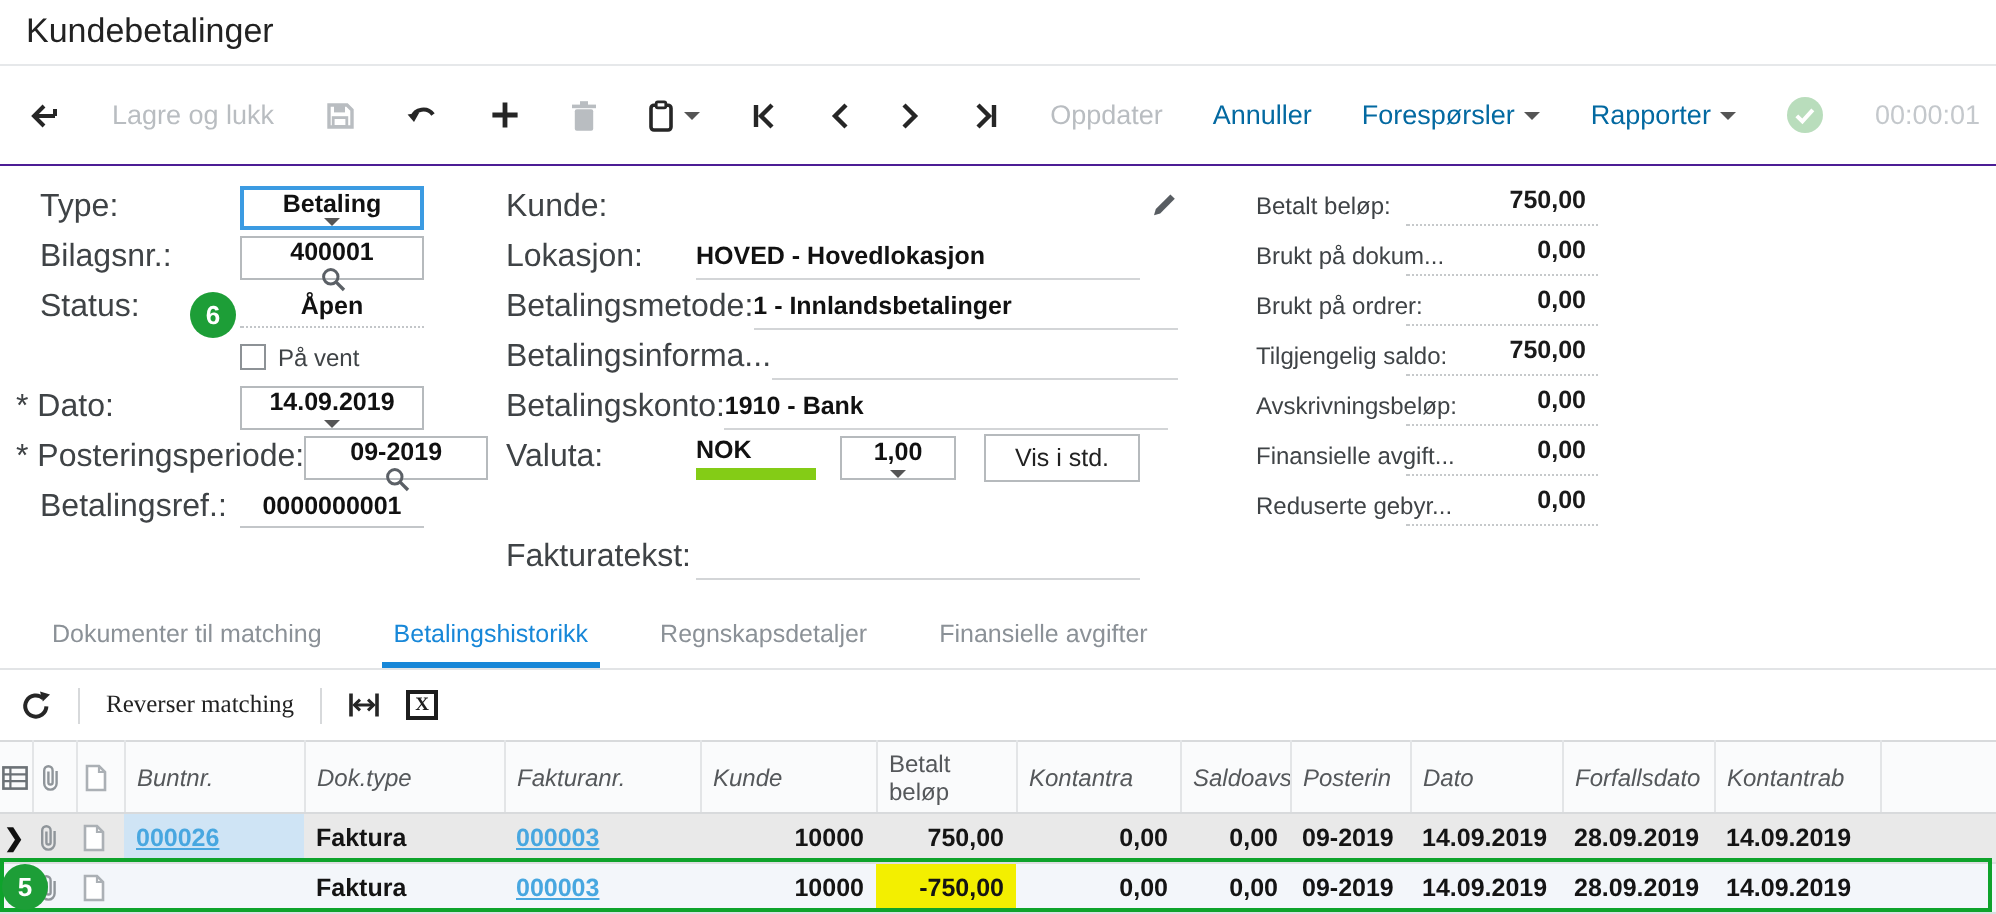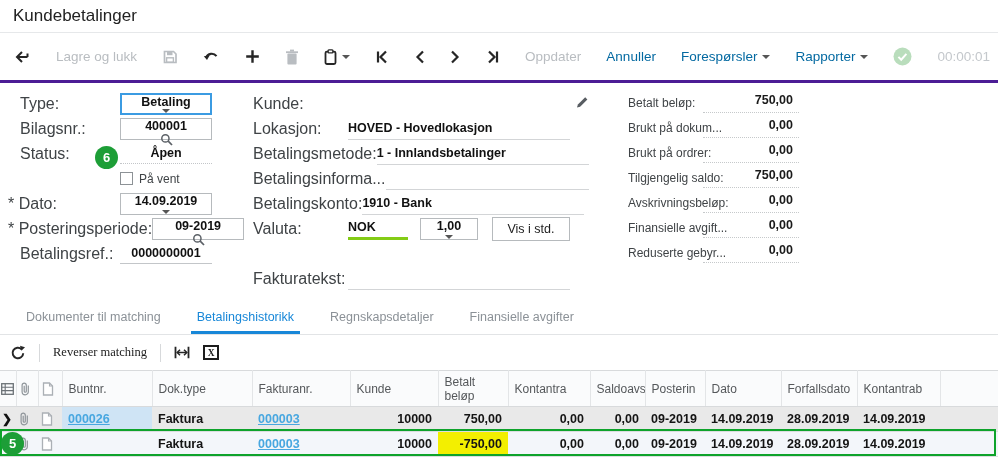--- a/index.html
+++ b/index.html
@@ -10,21 +10,21 @@
   }
   svg { display:block; }
 
   
   .titlebar { height:33px; display:flex; align-items:center; padding:0 13px;
               border-bottom:1px solid #e6e8ea; }
   .titlebar h1 { font-size:17px; font-weight:400; color:#222; }
 
   
   .toolbar { height:50px; display:flex; align-items:center; padding:0 14px;
-             gap:25px; border-bottom:3px solid #4c1d95; background:#fff; }
+             gap:25px; border-bottom:1px solid #4c1d95; background:#fff; }
   .tbtn { display:flex; align-items:center; gap:5px; font-size:13.5px;
           color:#0369a1; cursor:pointer; white-space:nowrap; }
   .tbtn.disabled { color:#b9bdc1; cursor:default; }
   .caret { width:0; height:0; border-left:4px solid transparent;
            border-right:4px solid transparent; border-top:4px solid #555; }
   .timer { color:#c4c8cc; font-size:13.5px; }
 
   
   .form-panel { position:relative; height:220px; background:#fff; }
   .fcol { position:absolute; top:8px; }
@@ -39,21 +39,21 @@
   .fval { font-size:12.5px; font-weight:700; color:#111; }
   .box { height:22px; border:1px solid #b6babd; background:#fff; width:92px;
          display:flex; align-items:center; justify-content:space-between; padding:0 5px;flex-direction:column; }
   .box.focused { border:2px solid #3b9be2; }
   .ro { width:92px; border-bottom:1px dotted #c3c6c9; height:20px; display:flex; align-items:center;justify-content:center; }
   .cb { width:13px; height:13px; border:1px solid #8d9296; background:#fff; margin-right:6px; }
   .cb-label { font-size:12px; color:#3f4346; }
   .mval { width:222px; height:22px; border-bottom:1px solid #d3d5d7;
           display:flex; align-items:center; }
   .pencil { position:absolute; left:322px; top:4px; cursor:pointer; }
-  .nok { width:60px; height:22px; border-bottom:3px solid #84cc16; display:flex; align-items:center; }
+  .nok { width:60px; height:22px; border-bottom:6px solid #84cc16; display:flex; }
   .ratebox { width:58px; margin-left:12px; }
   .btn-std { width:78px; height:24px; margin-left:14px; border:1px solid #b6babd;
              background:#fff; font-size:12.5px; color:#222; display:flex;
              align-items:center; justify-content:center; cursor:pointer; }
   .rrow { position:relative; height:25px; }
   .rlabel { position:absolute; left:16px; top:5px; font-size:12px; color:#3f4346; white-space:nowrap; }
   .rval { position:absolute; left:91px; top:2px; width:96px; height:20px;
           text-align:right; padding-right:6px; font-size:12.5px; font-weight:700;
           border-bottom:1px dotted #c6c9cb; }
   .spacer25 { height:25px; }
@@ -71,21 +71,21 @@
   .gbtn { display:flex; align-items:center; gap:4px; font-size:12.5px; color:#222; cursor:pointer;font-family:Liberation Serif, serif; }
   .xls { width:16px; height:15px; border:2px solid #1d1d1d; display:flex; align-items:center;
          justify-content:center; font-size:9.5px; font-weight:700; color:#1d1d1d; }
 
   
   table.grid { width:998px; border-collapse:collapse; table-layout:fixed; }
   table.grid th { height:36px; background:#fafbfc; font-size:12px; font-weight:400;
         color:#55585b; padding:2px 6px; text-align:left; vertical-align:middle;
         border-top:1px solid #d8dadc; border-bottom:1px solid #d8dadc;
         border-right:1px solid #e3e5e7; overflow:hidden; white-space:normal; }
-  table.grid th.nw { white-space:nowrap; }
+  table.grid th.nw { white-space:nowrap;font-style:italic; }
   table.grid td { height:25px; font-size:12.5px; font-weight:700; color:#141414;
         padding:2px 6px; border-bottom:1px solid #dcdee0; overflow:hidden; white-space:nowrap; }
   .num { text-align:right; }
   tr.row1 { background:#e9e9e9; }
   tr.row2 { background:#f3f6fa; }
   td.cell-active { background:#cfe4f5; }
   td.hl-yellow { background:#f3ef00; }
   a.glink { color:#48a7e0; text-decoration:underline; font-weight:700; cursor:pointer; }
   .rowmark { font-weight:700; font-size:12px; color:#111; }
 

